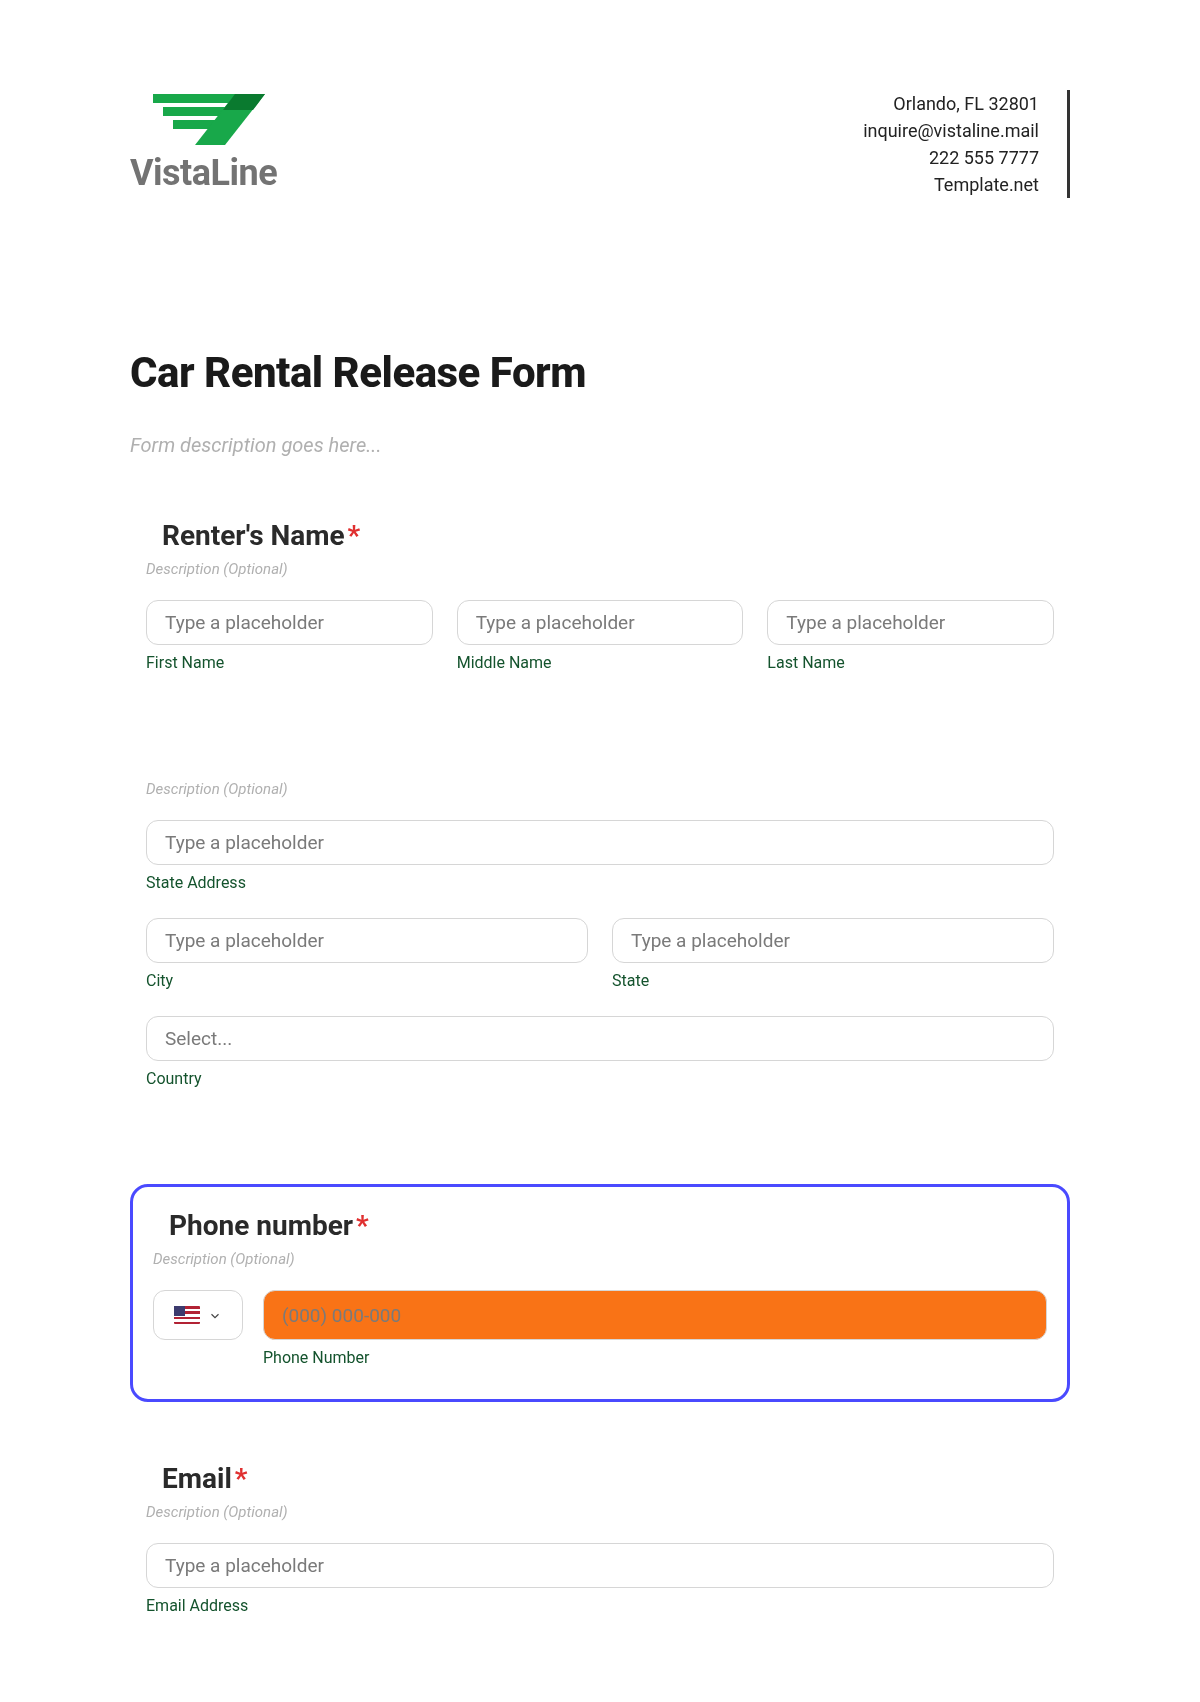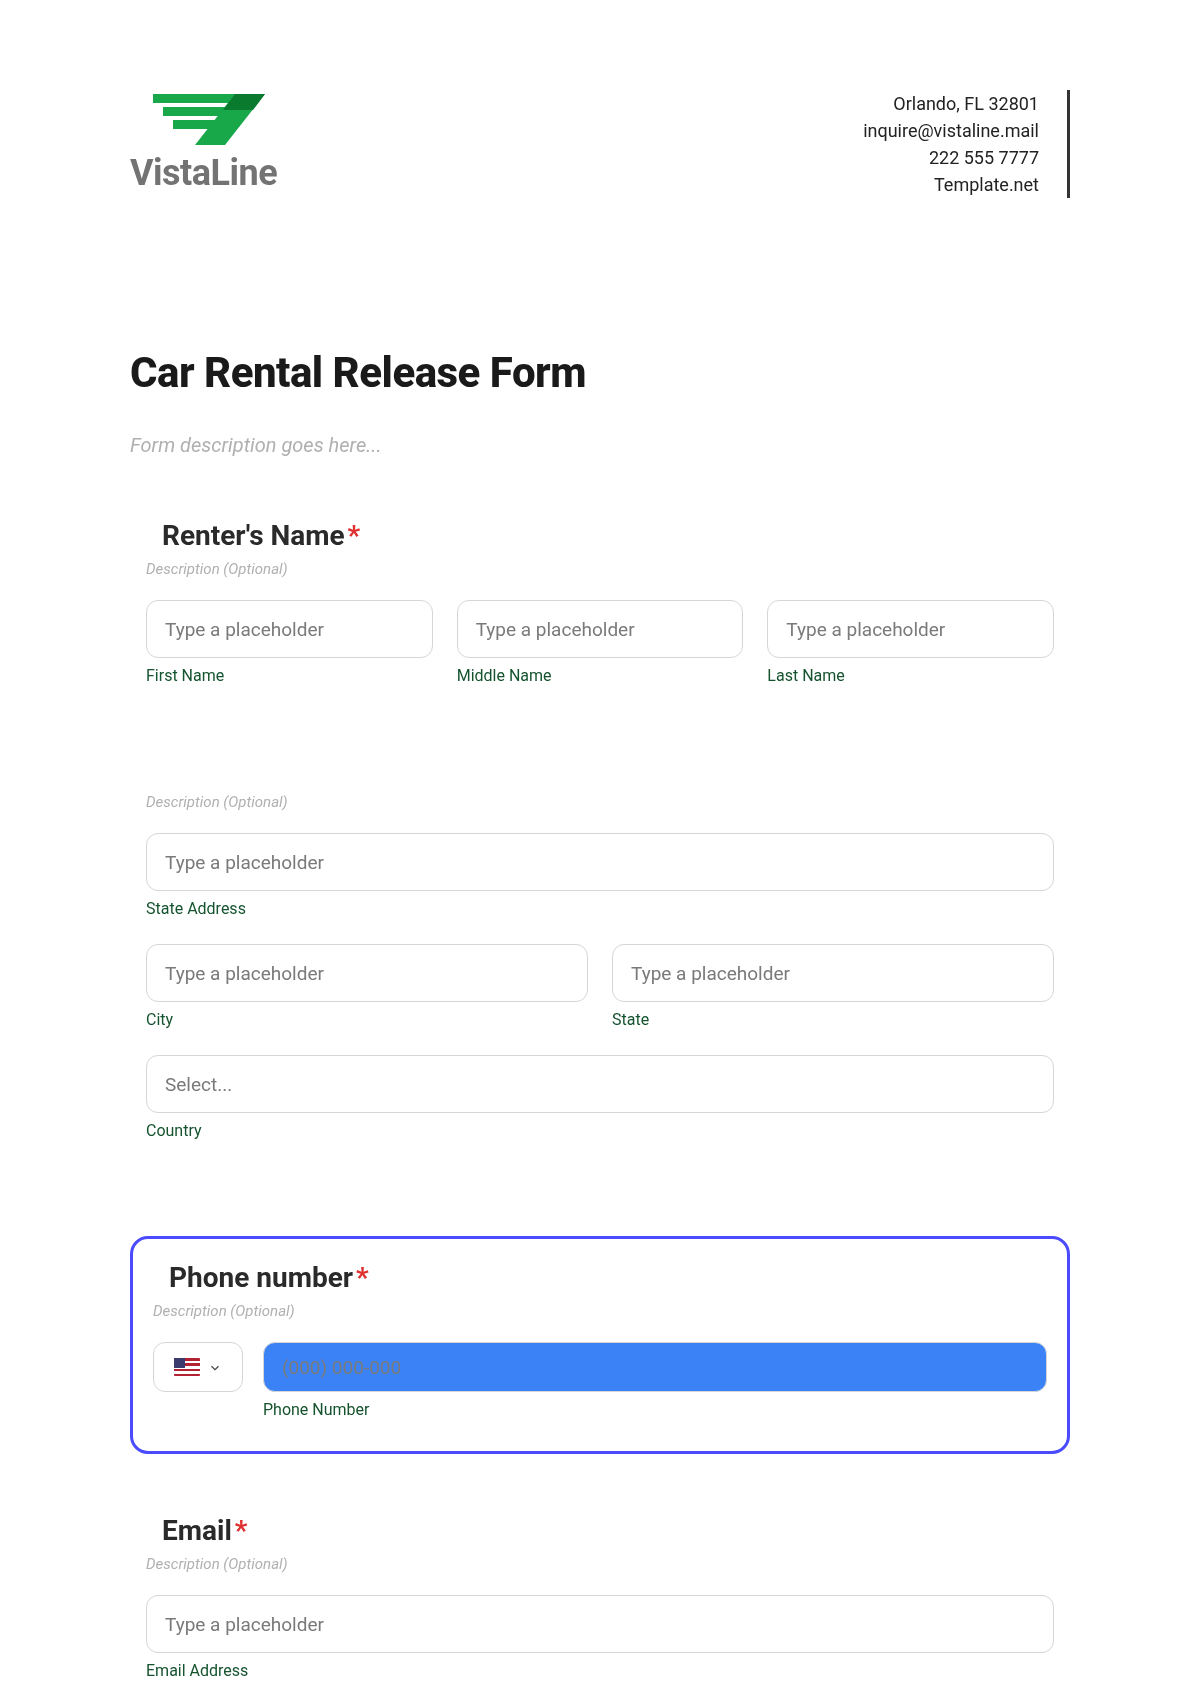--- a/index.html
+++ b/index.html
@@ -84,21 +84,21 @@
     margin-bottom: 22px;
   }
   .row {
     display: flex;
     gap: 24px;
     margin-bottom: 6px;
   }
   .col { flex: 1 1 0; display: flex; flex-direction: column; }
   .input {
     width: 100%;
-    height: 58px;
+    height: 45px;
     border: 1.5px solid #d6d6d6;
     border-radius: 12px;
     padding: 0 18px;
     font-size: 19px;
     color: #333;
     background: #fff;
     outline: none;
     font-family: inherit;
   }
   .input::placeholder { color: #7a7a7a; }
@@ -150,21 +150,21 @@
   .chev svg { width: 14px; height: 14px; stroke: #444; stroke-width: 2; fill: none; }
   .phone-col { flex: 1 1 auto; }
   .phone-input {
     width: 100%;
     height: 50px;
     border: 1.5px solid #d6d6d6;
     border-radius: 12px;
     padding: 0 18px;
     font-size: 19px;
     color: #333;
-    background: #3b82f6;
+    background: #f97316;
     outline: none;
     font-family: inherit;
   }
   .phone-input::placeholder { color: #7a7a7a; }
 </style>
 </head>
 <body>
 
 <div class="page">
 

